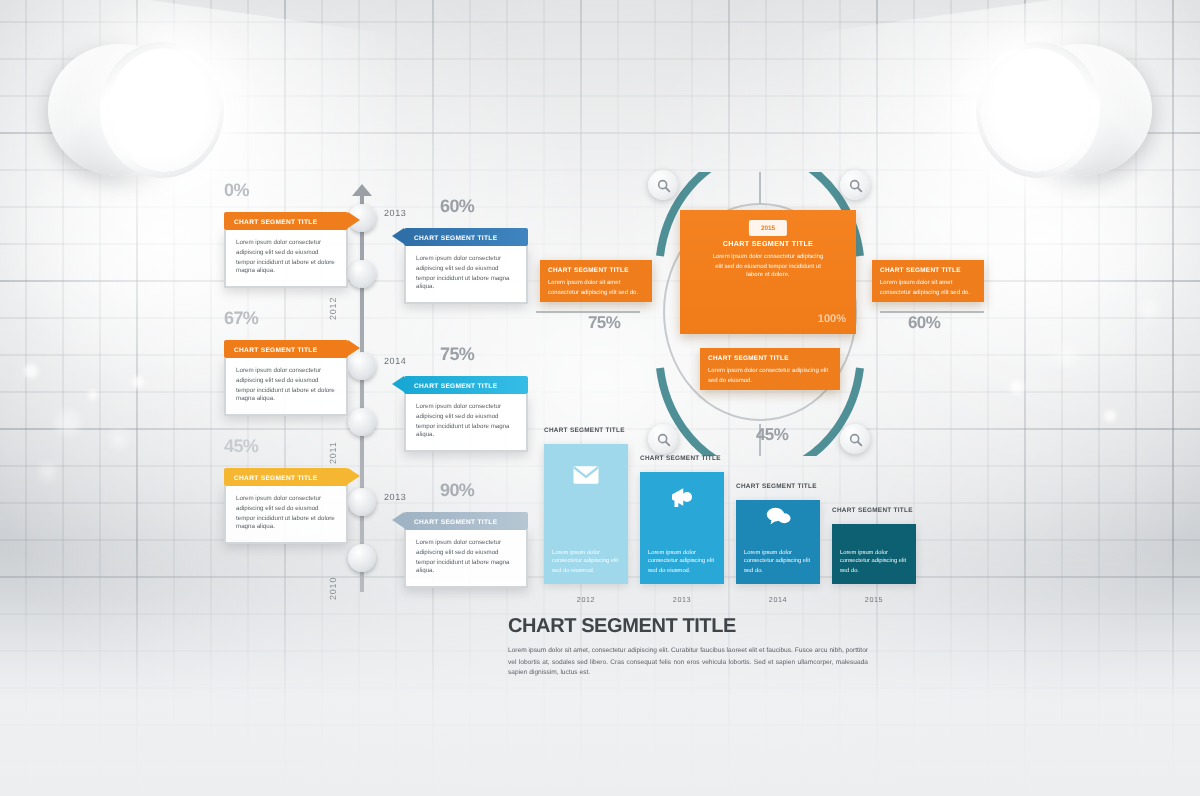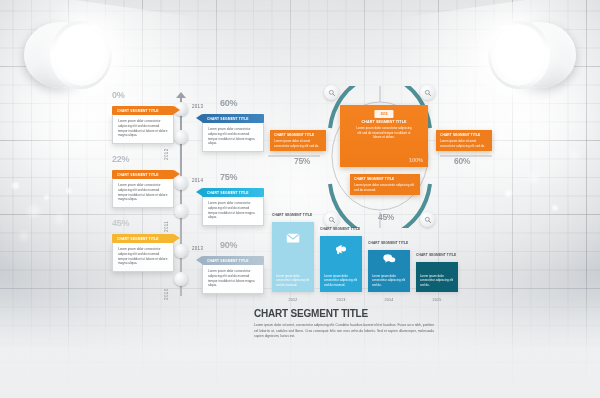--- a/index.html
+++ b/index.html
@@ -231,21 +231,21 @@
     <div class="yr-v" style="top:208px;">2010</div>
 
     <div class="pct" style="left:8px;top:-2px;color:#b9bec3;">0%</div>
     <div class="tag left" style="left:8px;top:14px;color:#f07d1b;">
       <div class="bar" style="background:#f07d1b;">
         <span class="lbl seg-title">CHART SEGMENT TITLE</span>
       </div>
       <div class="panel body-txt">Lorem ipsum dolor consectetur adipiscing elit sed do eiusmod tempor incididunt ut labore et dolore magna aliqua.</div>
     </div>
 
-    <div class="pct" style="left:8px;top:62px;color:#b9bec3;">22%</div>
+    <div class="pct" style="left:8px;top:62px;color:#b9bec3;">67%</div>
     <div class="tag left" style="left:8px;top:78px;color:#ef7c18;">
       <div class="bar" style="background:#ef7c18;">
         <span class="lbl seg-title">CHART SEGMENT TITLE</span>
       </div>
       <div class="panel body-txt">Lorem ipsum dolor consectetur adipiscing elit sed do eiusmod tempor incididunt ut labore et dolore magna aliqua.</div>
     </div>
 
     <div class="pct" style="left:8px;top:126px;color:#c7ccd0;">45%</div>
     <div class="tag left" style="left:8px;top:142px;color:#f5b731;">
       <div class="bar" style="background:#f5b731;">

